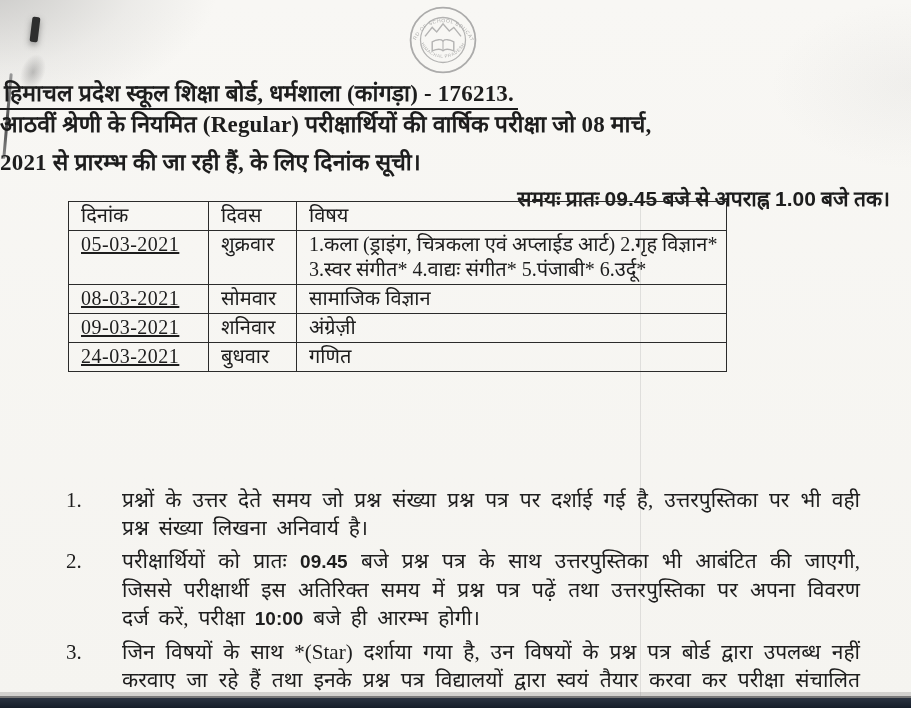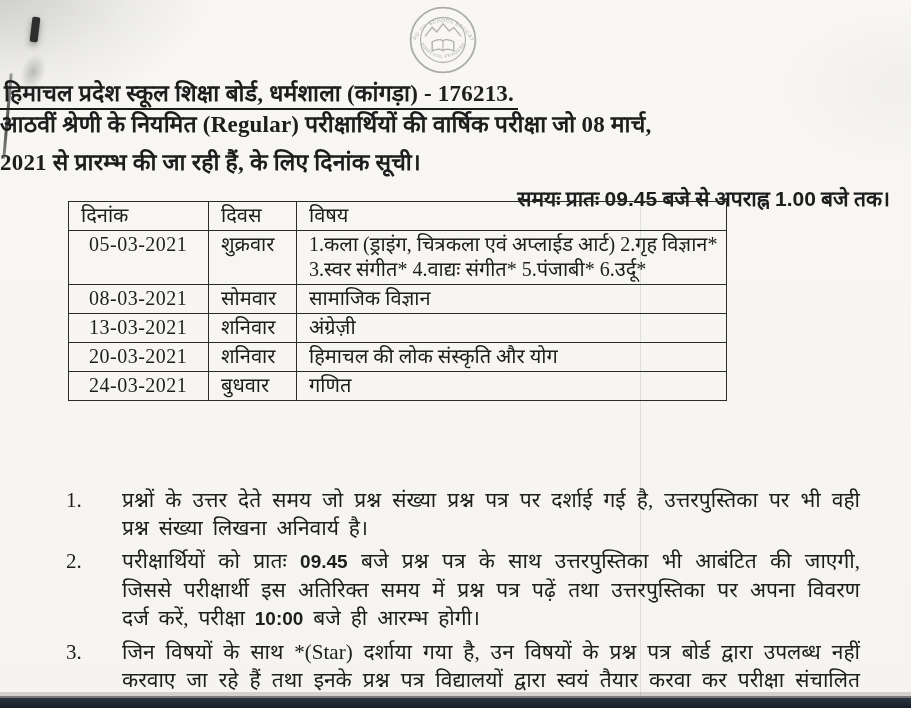--- a/index.html
+++ b/index.html
@@ -39,21 +39,21 @@
     font-size:20px;line-height:25px;
   }
   .datesheet col.c-date{width:140px;}
   .datesheet col.c-day{width:88px;}
   .datesheet th,.datesheet td{
     border:1.6px solid #2b2b2b;
     padding:1px 6px 2px 12px;
     text-align:left;vertical-align:top;font-weight:400;
   }
   .datesheet td.subject{white-space:pre-line;margin-left:12px;}
-  .datesheet td.date{font-family:"Liberation Serif","DejaVu Serif",serif;letter-spacing:.5px;padding-left:20px;}
+  .datesheet td.date{font-family:"Liberation Serif","DejaVu Serif",serif;letter-spacing:.5px;padding-left:12px;text-decoration:underline;}
   
   .notes{position:absolute;left:66px;top:486px;width:794px;}
   .note{display:flex;margin-bottom:5px;font-size:21px;line-height:28px;}
   .note-num{flex:0 0 36px;font-weight:400;}
   .note-text{flex:1;text-align:justify;word-spacing:.22em;margin-left:20px;}
   .note-text .b{font-weight:700;font-family:"Liberation Sans","DejaVu Sans",sans-serif;font-size:19px;}
 </style>
 </head>
 <body>
 
@@ -108,28 +108,23 @@
         <td>शुक्रवार</td>
         <td class="subject">1.कला (ड्राइंग, चित्रकला एवं अप्लाईड आर्ट)  2.गृह विज्ञान*
 3.स्वर संगीत* 4.वाद्यः संगीत* 5.पंजाबी* 6.उर्दू*</td>
       </tr>
       <tr>
         <td class="date">08-03-2021</td>
         <td>सोमवार</td>
         <td class="subject">सामाजिक विज्ञान</td>
       </tr>
       <tr>
-        <td class="date">13-03-2021</td>
+        <td class="date">09-03-2021</td>
         <td>शनिवार</td>
         <td class="subject">अंग्रेज़ी</td>
-      </tr>
-      <tr>
-        <td class="date">20-03-2021</td>
-        <td>शनिवार</td>
-        <td class="subject">हिमाचल की लोक संस्कृति और योग</td>
       </tr>
       <tr>
         <td class="date">24-03-2021</td>
         <td>बुधवार</td>
         <td class="subject">गणित</td>
       </tr>
     </tbody>
   </table>
 
   <div class="notes">

